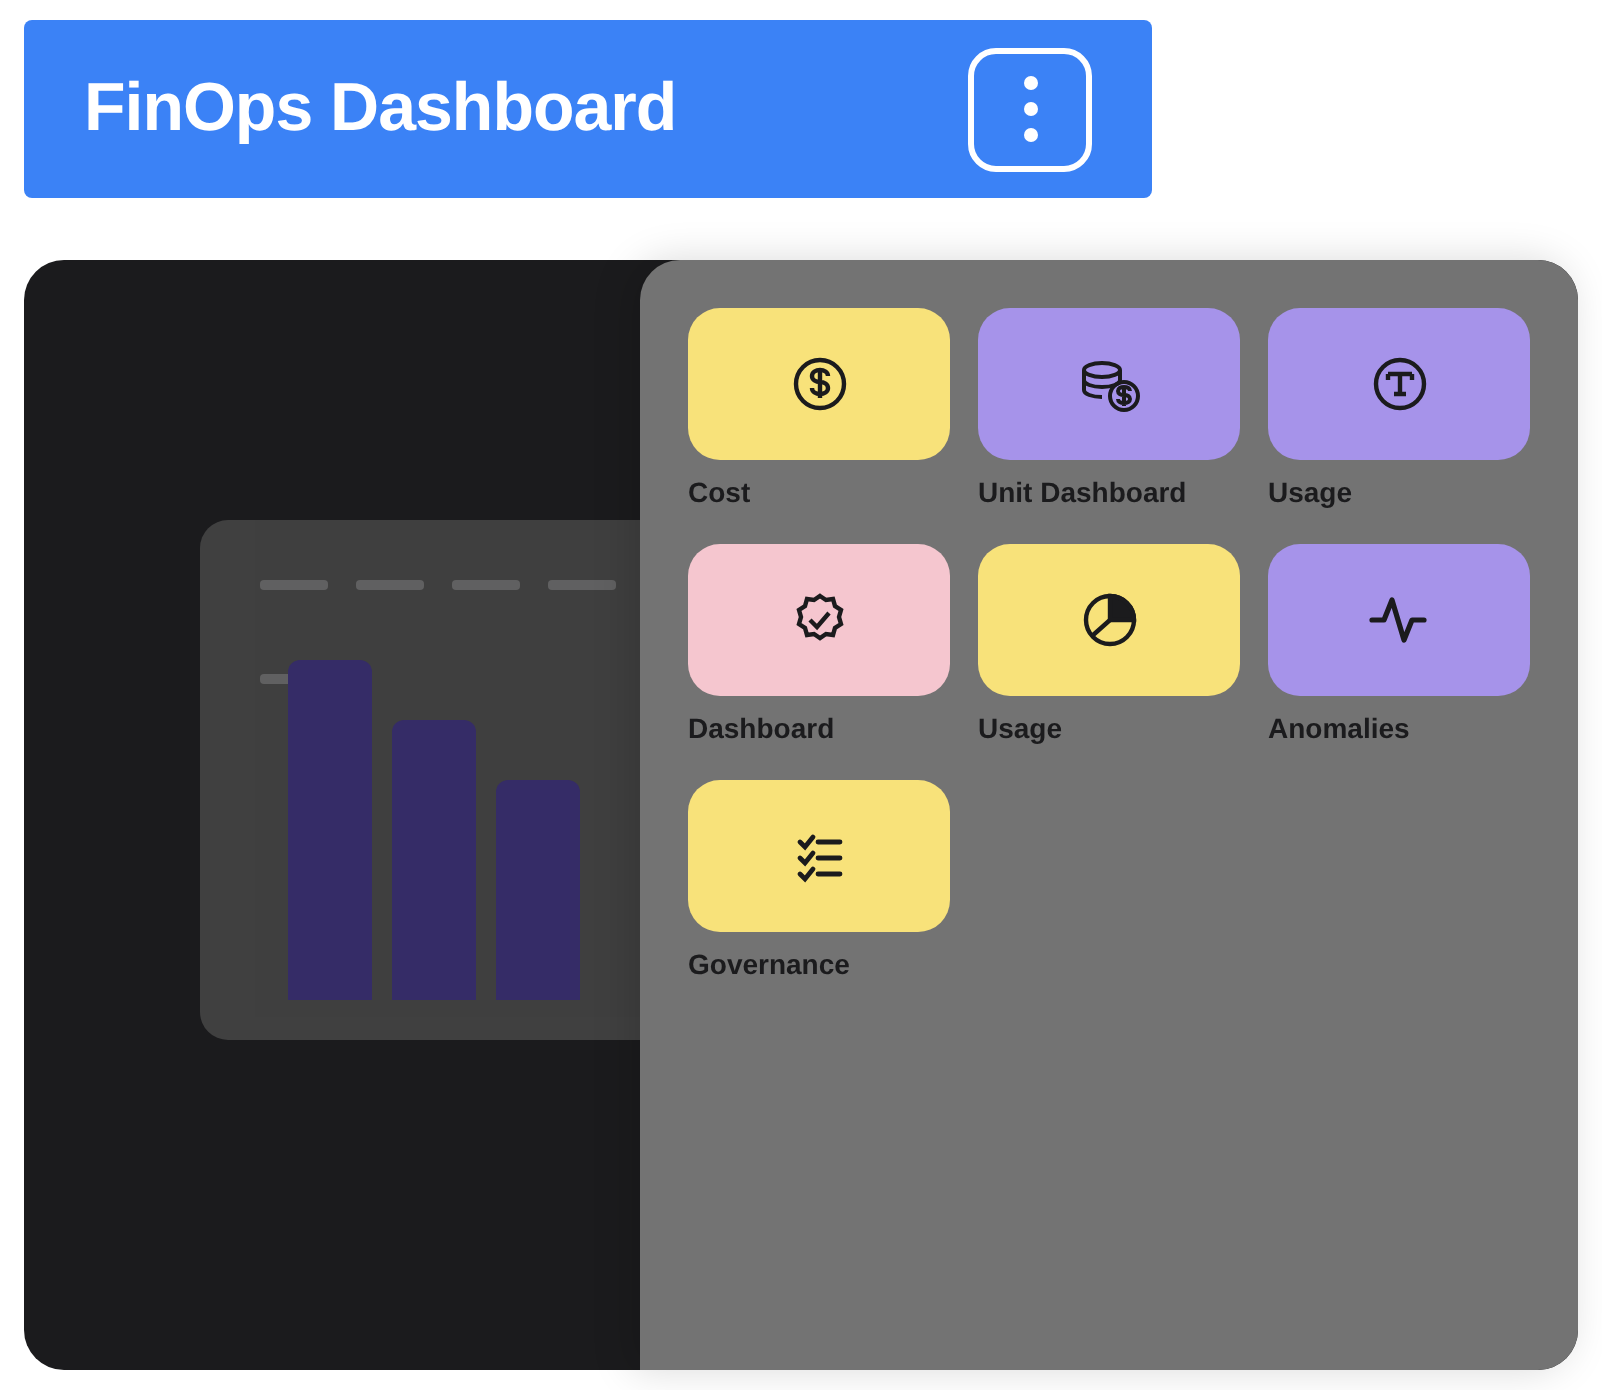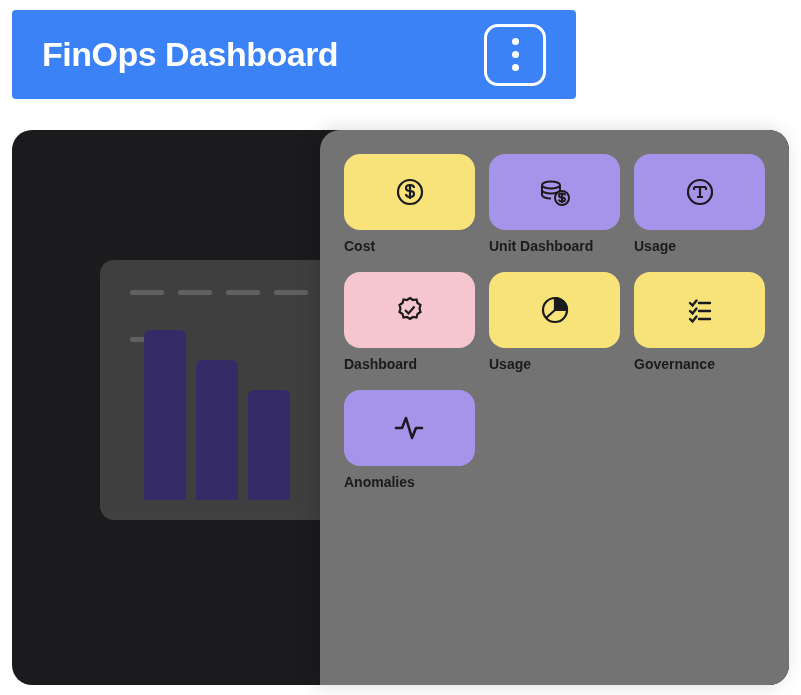--- a/index.html
+++ b/index.html
@@ -241,37 +241,37 @@
             <path d="M16 4 a12 12 0 0 1 12 12 h-12 z" fill="#1b1b1d"></path>
             <path d="M16 16 L7 24"></path>
           </svg>
         </span>
       </div>
       <div class="tile-label">Usage</div>
     </div>
 
 
     <div class="tile">
+      <div class="tile-box c-purple">
+        <span>
+          <svg width="34" height="32" viewBox="0 0 34 32" fill="none" stroke="#1b1b1d" stroke-width="2.6" stroke-linecap="round" stroke-linejoin="round">
+            <path d="M3 16 h6 l4-10 6 20 4-10 h6"></path>
+          </svg>
+        </span>
+      </div>
+      <div class="tile-label">Anomalies</div>
+    </div>
+
+    <div class="tile">
       <div class="tile-box c-yellow">
         <span>
           <svg width="32" height="32" viewBox="0 0 32 32" fill="none" stroke="#1b1b1d" stroke-width="2.4" stroke-linecap="round">
             <path d="M6 9 l2.5 2.5 4-5 M15 9 h11"></path>
             <path d="M6 17 l2.5 2.5 4-5 M15 17 h11"></path>
             <path d="M6 25 l2.5 2.5 4-5 M15 25 h11"></path>
           </svg>
         </span>
       </div>
       <div class="tile-label">Governance</div>
     </div>
 
-    <div class="tile">
-      <div class="tile-box c-purple">
-        <span>
-          <svg width="34" height="32" viewBox="0 0 34 32" fill="none" stroke="#1b1b1d" stroke-width="2.6" stroke-linecap="round" stroke-linejoin="round">
-            <path d="M3 16 h6 l4-10 6 20 4-10 h6"></path>
-          </svg>
-        </span>
-      </div>
-      <div class="tile-label">Anomalies</div>
-    </div>
-
   </div>
 </div>
 
 </body></html>

